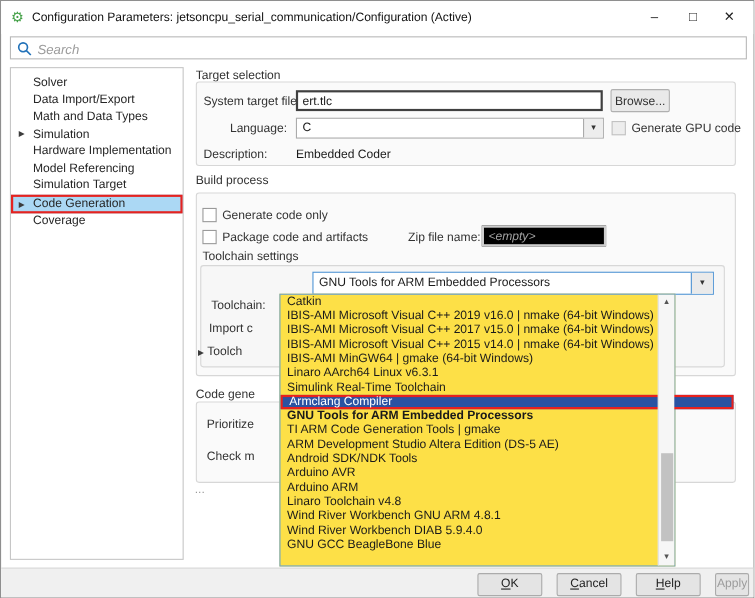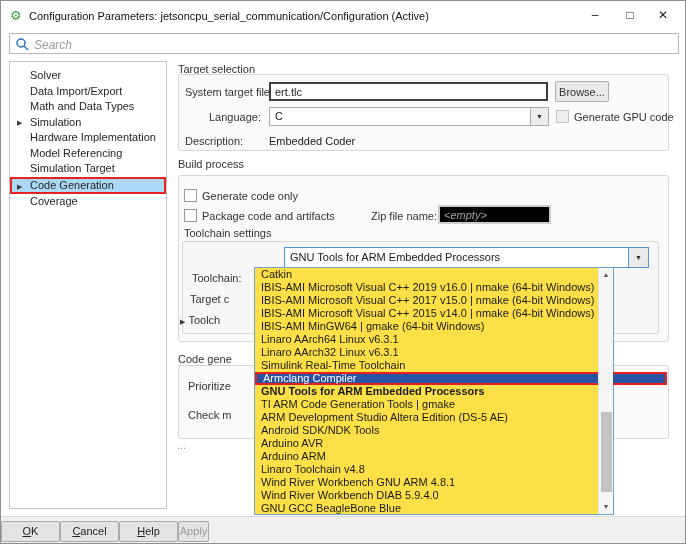--- a/index.html
+++ b/index.html
@@ -57,21 +57,21 @@
   .dd-item { position:relative; height:13px; line-height:13px; padding-left:6px; white-space:nowrap; color:#1a1a1a; font-size:11px; cursor:default; }
   .dd-item.bold { font-weight:bold; }
   .dd-item.selected { background:#2a52a2; color:#fff; border:2px solid #e8211d; line-height:9px; }
   
   .popup-sb { position:absolute; right:0; top:0; width:15px; height:100%; background:#f6f6f6; border-left:1px solid #e3e3e3; }
   .sb-arrow { position:absolute; left:0; width:100%; height:14px; text-align:center; font-size:7px; color:#555; line-height:14px; }
   .sb-up { top:0; } .sb-down { bottom:0; }
   .sb-thumb { position:absolute; left:2px; top:144px; width:11px; height:80px; background:#c2c2c2; }
 
   
-  .footer { position:absolute; left:0; top:515px; width:100%; height:29px; background:#f0f0f0; border-top:1px solid #d9d9d9; display:flex; justify-content:flex-start; align-items:center; padding-right:4px; }
+  .footer { position:absolute; left:0; top:515px; width:100%; height:29px; background:#f0f0f0; border-top:1px solid #d9d9d9; display:flex; justify-content:flex-end; align-items:center; gap:13px; padding-right:4px; }
   .footer-btn { width:59px; height:21px; background:#e4e4e4; border:1px solid #ababab; border-radius:2px; font-family:"Liberation Sans",sans-serif; font-size:11px; color:#222; text-align:center; overflow:hidden; white-space:nowrap; }
   .footer-btn .mn { text-decoration:underline; }
   .footer-btn.disabled { color:#9b9b9b; }
   .footer-btn.narrow { width:31px; padding:0; }
   .ellipsis { position:absolute; color:#999; }
 </style>
 </head>
 <body>
 
 <div class="window">
@@ -166,21 +166,21 @@
   <div class="lbl" style="left:201px;top:209px;">Package code and artifacts</div>
   <div class="lbl" style="left:370px;top:209px;">Zip file name:</div>
   <input class="txtinput zip-input" style="left: 437px; top: 204px; width: 113px;" disabled="" value="&lt;empty&gt;">
   <div class="lbl" style="left:183px;top:226px;">Toolchain settings</div>
   <div class="groupbox" style="left:181px;top:240px;width:477px;height:93px;background:#f7f7f7;"></div>
   <div class="lbl" style="left:191px;top:251px;margin-top:20px;">Toolchain:</div>
   <div class="combo focus" style="left:283px;top:246px;width:365px;height:21px;">
     <span class="cval" style="top:3px;">GNU Tools for ARM Embedded Processors</span>
     <span class="cbtn" style="width:20px;"><span class="car" style="line-height:19px;">▼</span></span>
   </div>
-  <div class="frag" style="left:189px;top:292px;">Target c</div>
+  <div class="frag" style="left:189px;top:292px;">Import c</div>
   <div class="frag" style="left:179px;top:313px;"><span class="tri">▶</span><span>Toolch</span></div>
 
   <div class="sec-title frag" style="left:177px;top:352px;">Code gene</div>
   <div class="groupbox" style="left:177px;top:364px;width:491px;height:74px;z-index:0;"></div>
   <div class="frag" style="left:187px;top:379px;">Prioritize</div>
   <div class="frag" style="left:187px;top:408px;">Check m</div>
   <div class="ellipsis" style="left:176px;top:438px;">...</div>
 
   <div class="popup">
     <div class="popup-list">
@@ -202,23 +202,20 @@
         </div>
 
         <div class="dd-item">
           <span>IBIS-AMI MinGW64 | gmake (64-bit Windows)</span>
         </div>
 
         <div class="dd-item">
           <span>Linaro AArch64 Linux v6.3.1</span>
         </div>
 
-        <div class="dd-item">
-          <span>Linaro AArch32 Linux v6.3.1</span>
-        </div>
 
         <div class="dd-item">
           <span>Simulink Real-Time Toolchain</span>
         </div>
 
         <div class="dd-item selected">
           <span>Armclang Compiler</span>
         </div>
 
         <div class="dd-item bold">

